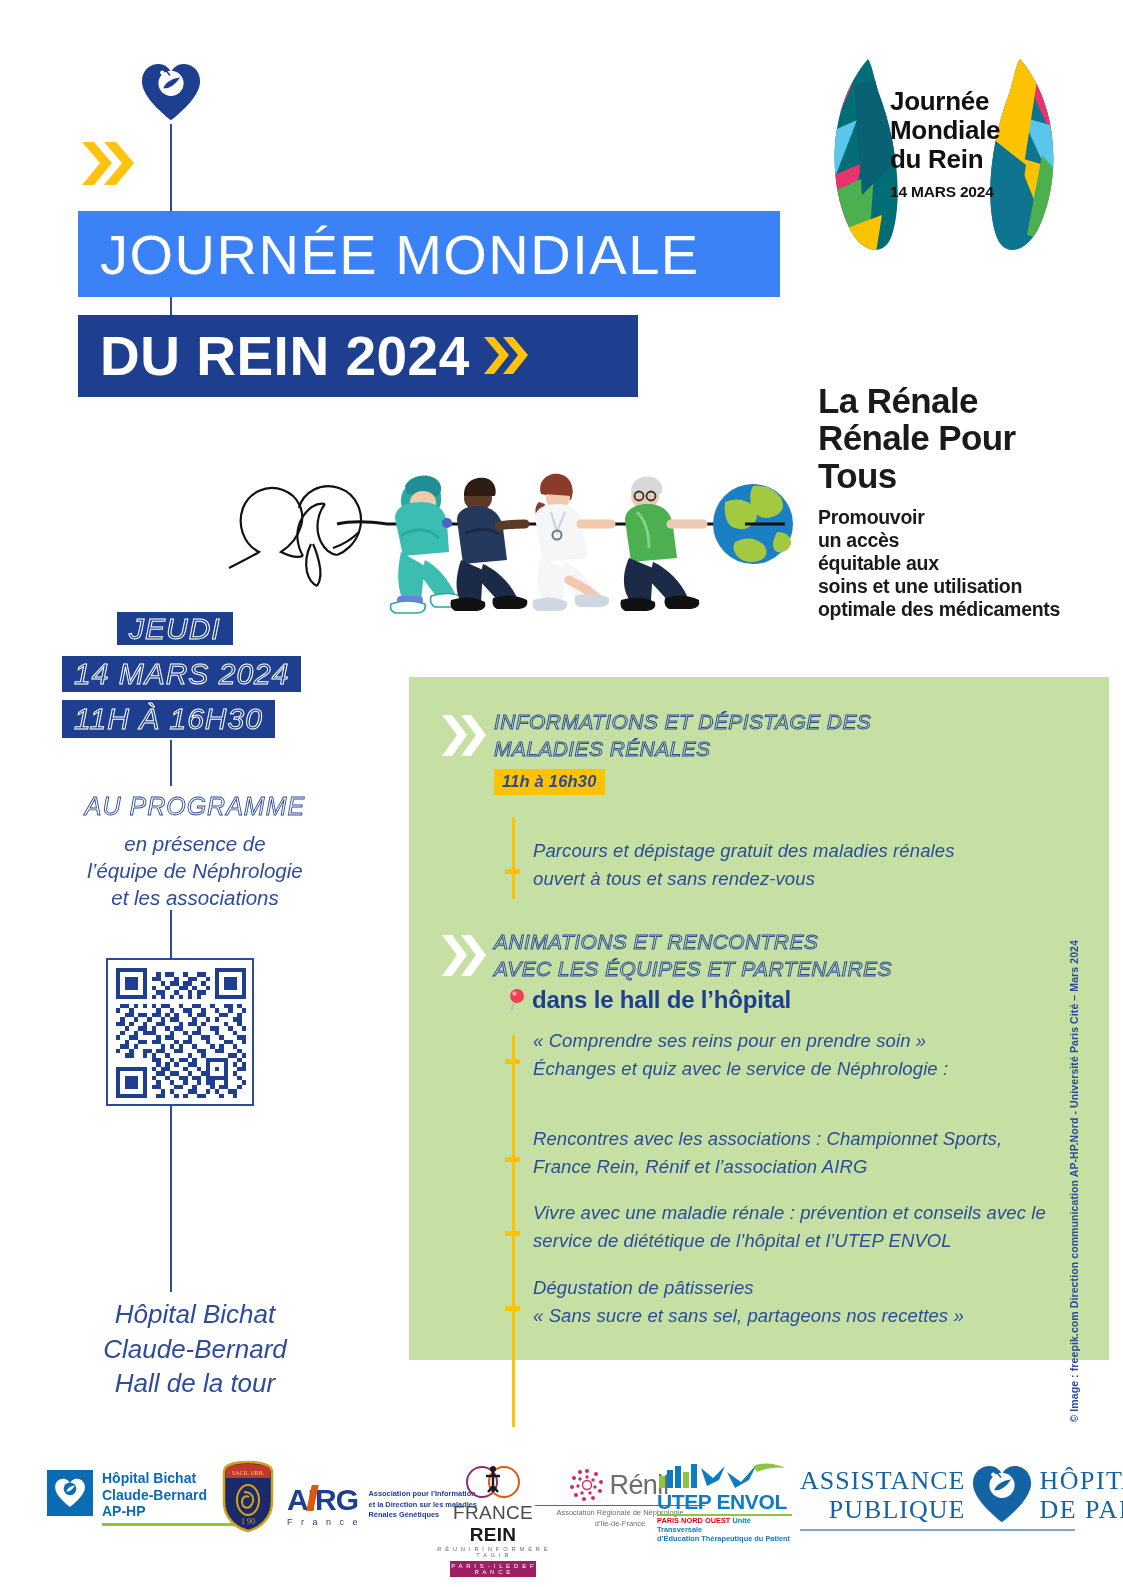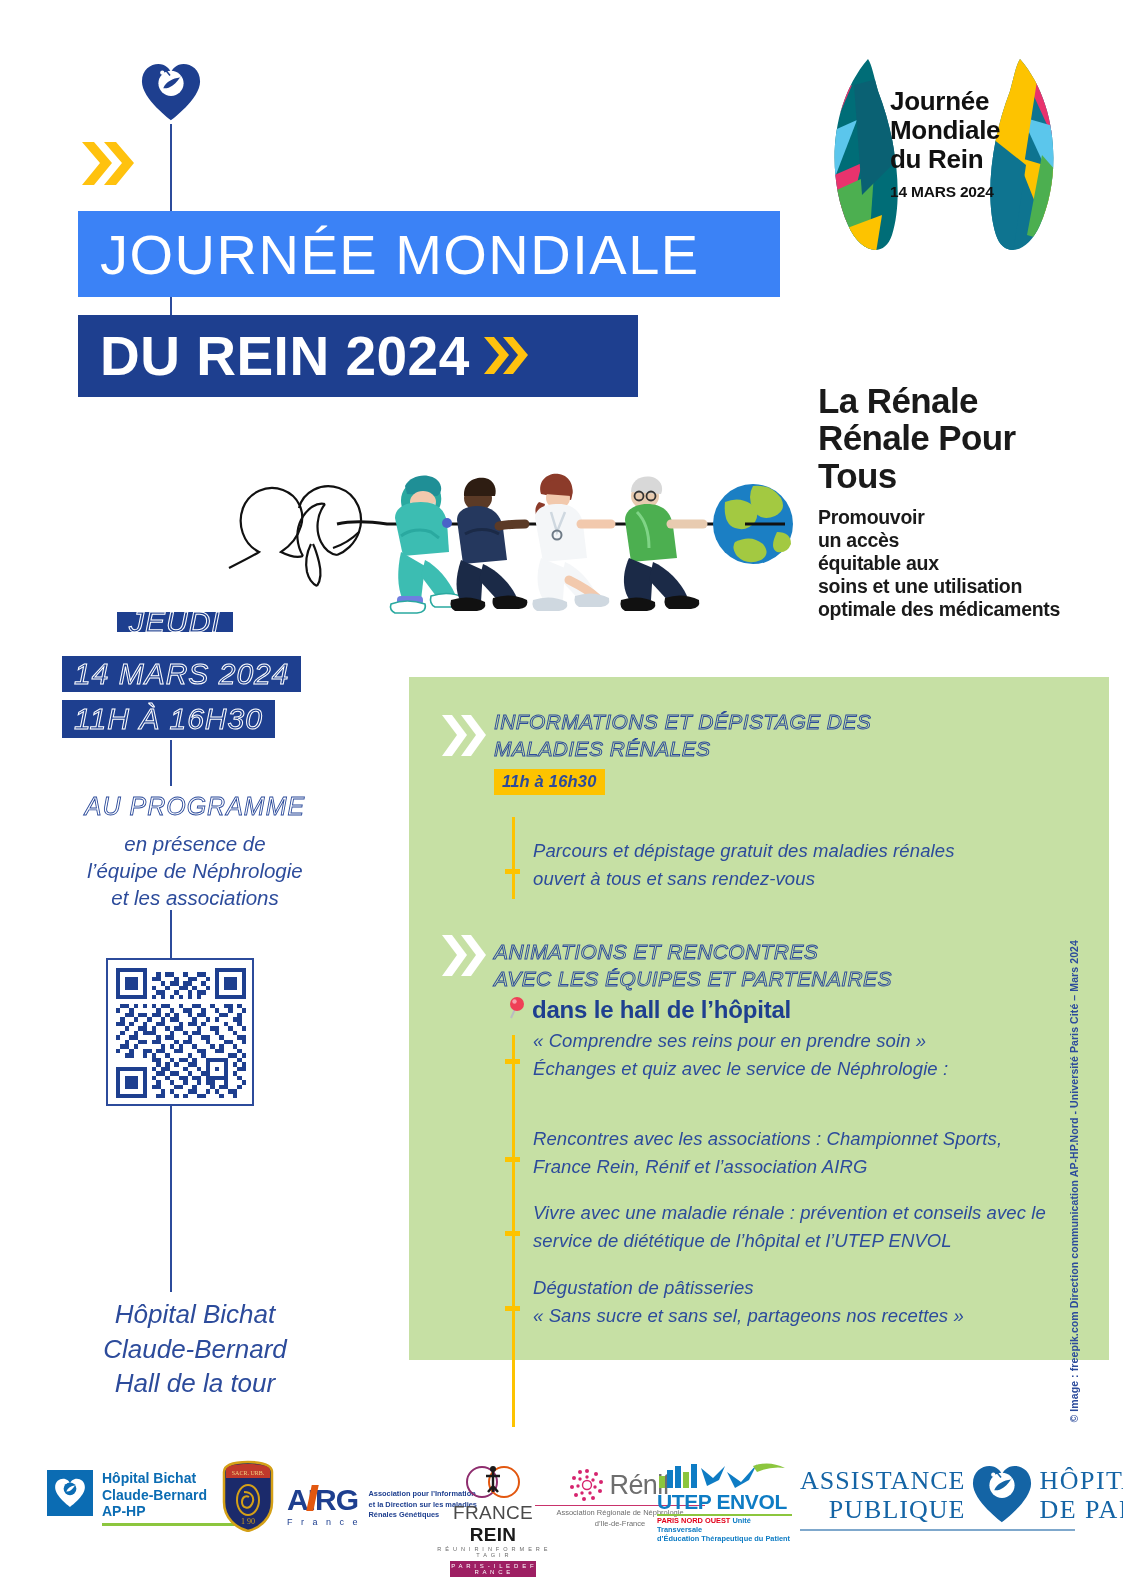--- a/index.html
+++ b/index.html
@@ -64,21 +64,21 @@
   
   .date-box {
     position: absolute; background: #1e3f8f; color: #fff;
     font-size: 30px; font-style: italic; font-weight: 300;
     letter-spacing: 1px; display: flex; align-items: center; padding: 0 12px;
     -webkit-text-stroke: 0.5px #fff; color: #1e3f8f;
     font-family: "Liberation Sans", sans-serif;
   }
   .date-box span { color: transparent; -webkit-text-stroke: 1px #ffffff; }
 
-  #date-1 { left: 117px; top: 612px; height: 20px; justify-content: center; }
+  #date-1 { left: 117px; top: 612px; height: 33px; justify-content: center; }
   #date-2 { left: 62px; top: 656px; height: 36px; }
   #date-3 { left: 62px; top: 700px; height: 38px; }
 
   
   #au-programme {
     left: 0px; top: 792px; width: 390px; text-align: center;
   }
   #au-programme .head {
     font-size: 25px; font-style: italic; font-weight: 300; color: transparent;
     -webkit-text-stroke: 0.9px #2c4b9b; letter-spacing: 1px;
@@ -113,21 +113,21 @@
     font-size: 21px; font-style: italic; font-weight: 400; color: transparent;
     -webkit-text-stroke: 0.95px #2c4b9b; line-height: 1.27; letter-spacing: 0.4px;
   }
 
   .time-chip {
     display: inline-block; background: #fdc300; color: #2c4b9b;
     font-size: 16.5px; font-style: italic; font-weight: 600; padding: 3px 8px 4px 8px;
     letter-spacing: 0.2px;
   }
 
-  .place-row { display: flex; align-items: flex-start; gap: 8px; margin-top: 4px; }
+  .place-row { display: flex; align-items: center; gap: 8px; margin-top: 4px; }
   .place-txt { font-size: 24px; font-weight: bold; color: #1e3f8f; letter-spacing: -0.2px;}
 
   .yline { position: absolute; width: 2.5px; background: #fdc300; }
 
   .bullet-row { position: absolute; display: flex; gap: 13px; align-items: center; }
   .bullet-dash { width: 15px; height: 5px; background: #fdc300; margin-top: 12px; flex: none; }
   .bullet-txt { font-size: 18.5px; font-style: italic; color: #2c4b9b; line-height: 1.52; letter-spacing: 0.1px;}
 
   
   #credit {
@@ -619,21 +619,21 @@
       </div>
     </div>
 
     <div class="sec" style="left:0; top:250px; width:100%;">
       <div class="sec-chev" style="left:30px; top:6px;">
         <svg width="50" height="46" viewBox="0 0 50 46" style="display:block">
           <path d="M3 2 L18 22 L3 43 L13 43 L28 22 L13 2 Z" fill="#ffffff"></path>
           <path d="M22 2 L37 22 L22 43 L32 43 L47 22 L32 2 Z" fill="#ffffff"></path>
         </svg>
       </div>
-      <div style="position:absolute; left:85px; top:12px; width:580px;">
+      <div style="position:absolute; left:85px; top:2px; width:580px;">
         <div class="sec-title">ANIMATIONS ET RENCONTRES</div>
         <div class="sec-title">AVEC LES ÉQUIPES ET PARTENAIRES</div>
         <div class="place-row" style="padding-left:12px;">
           <span>
             <svg width="18" height="24" viewBox="0 0 18 24" style="display:block">
               <line x1="5" y1="22" x2="10" y2="11" stroke="#b9bcc0" stroke-width="2"></line>
               <circle cx="11" cy="8" r="7" fill="#ef4056"></circle>
               <circle cx="8.5" cy="5.5" r="2.2" fill="#f7a0ab"></circle>
             </svg>
           </span>

